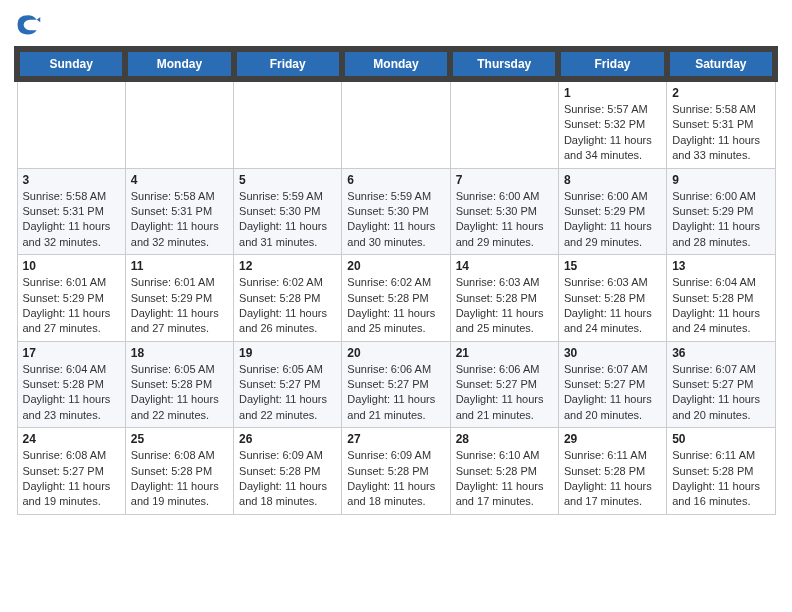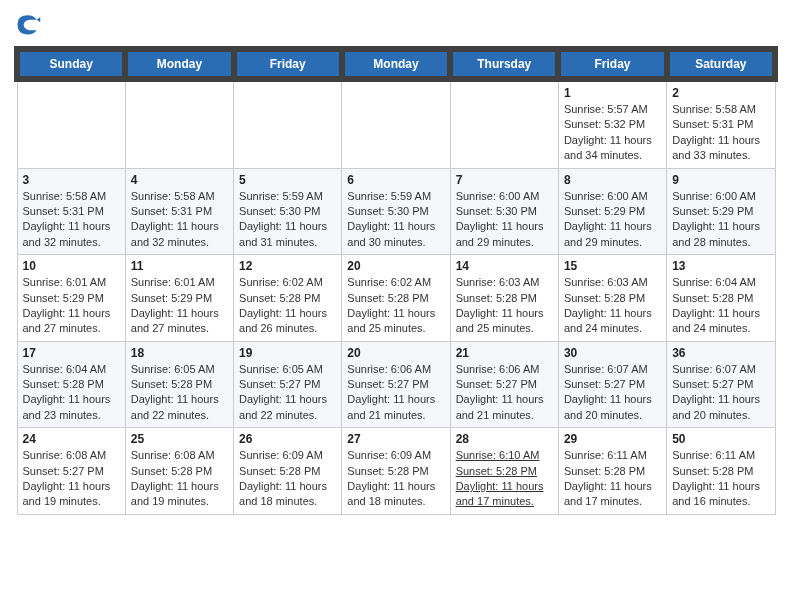--- a/index.html
+++ b/index.html
@@ -335,21 +335,21 @@
           </td>
           <td>
             <span class="day-num">27</span>
             <div class="day-info" style="white-space: pre-line;">Sunrise: 6:09 AM
 Sunset: 5:28 PM
 Daylight: 11 hours
 and 18 minutes.</div>
           </td>
           <td>
             <span class="day-num">28</span>
-            <div class="day-info" style="white-space: pre-line; text-decoration: underline;">Sunrise: 6:10 AM
+            <div class="day-info" style="white-space: pre-line;">Sunrise: 6:10 AM
 Sunset: 5:28 PM
 Daylight: 11 hours
 and 17 minutes.</div>
           </td>
           <td>
             <span class="day-num">29</span>
             <div class="day-info" style="white-space: pre-line;">Sunrise: 6:11 AM
 Sunset: 5:28 PM
 Daylight: 11 hours
 and 17 minutes.</div>

